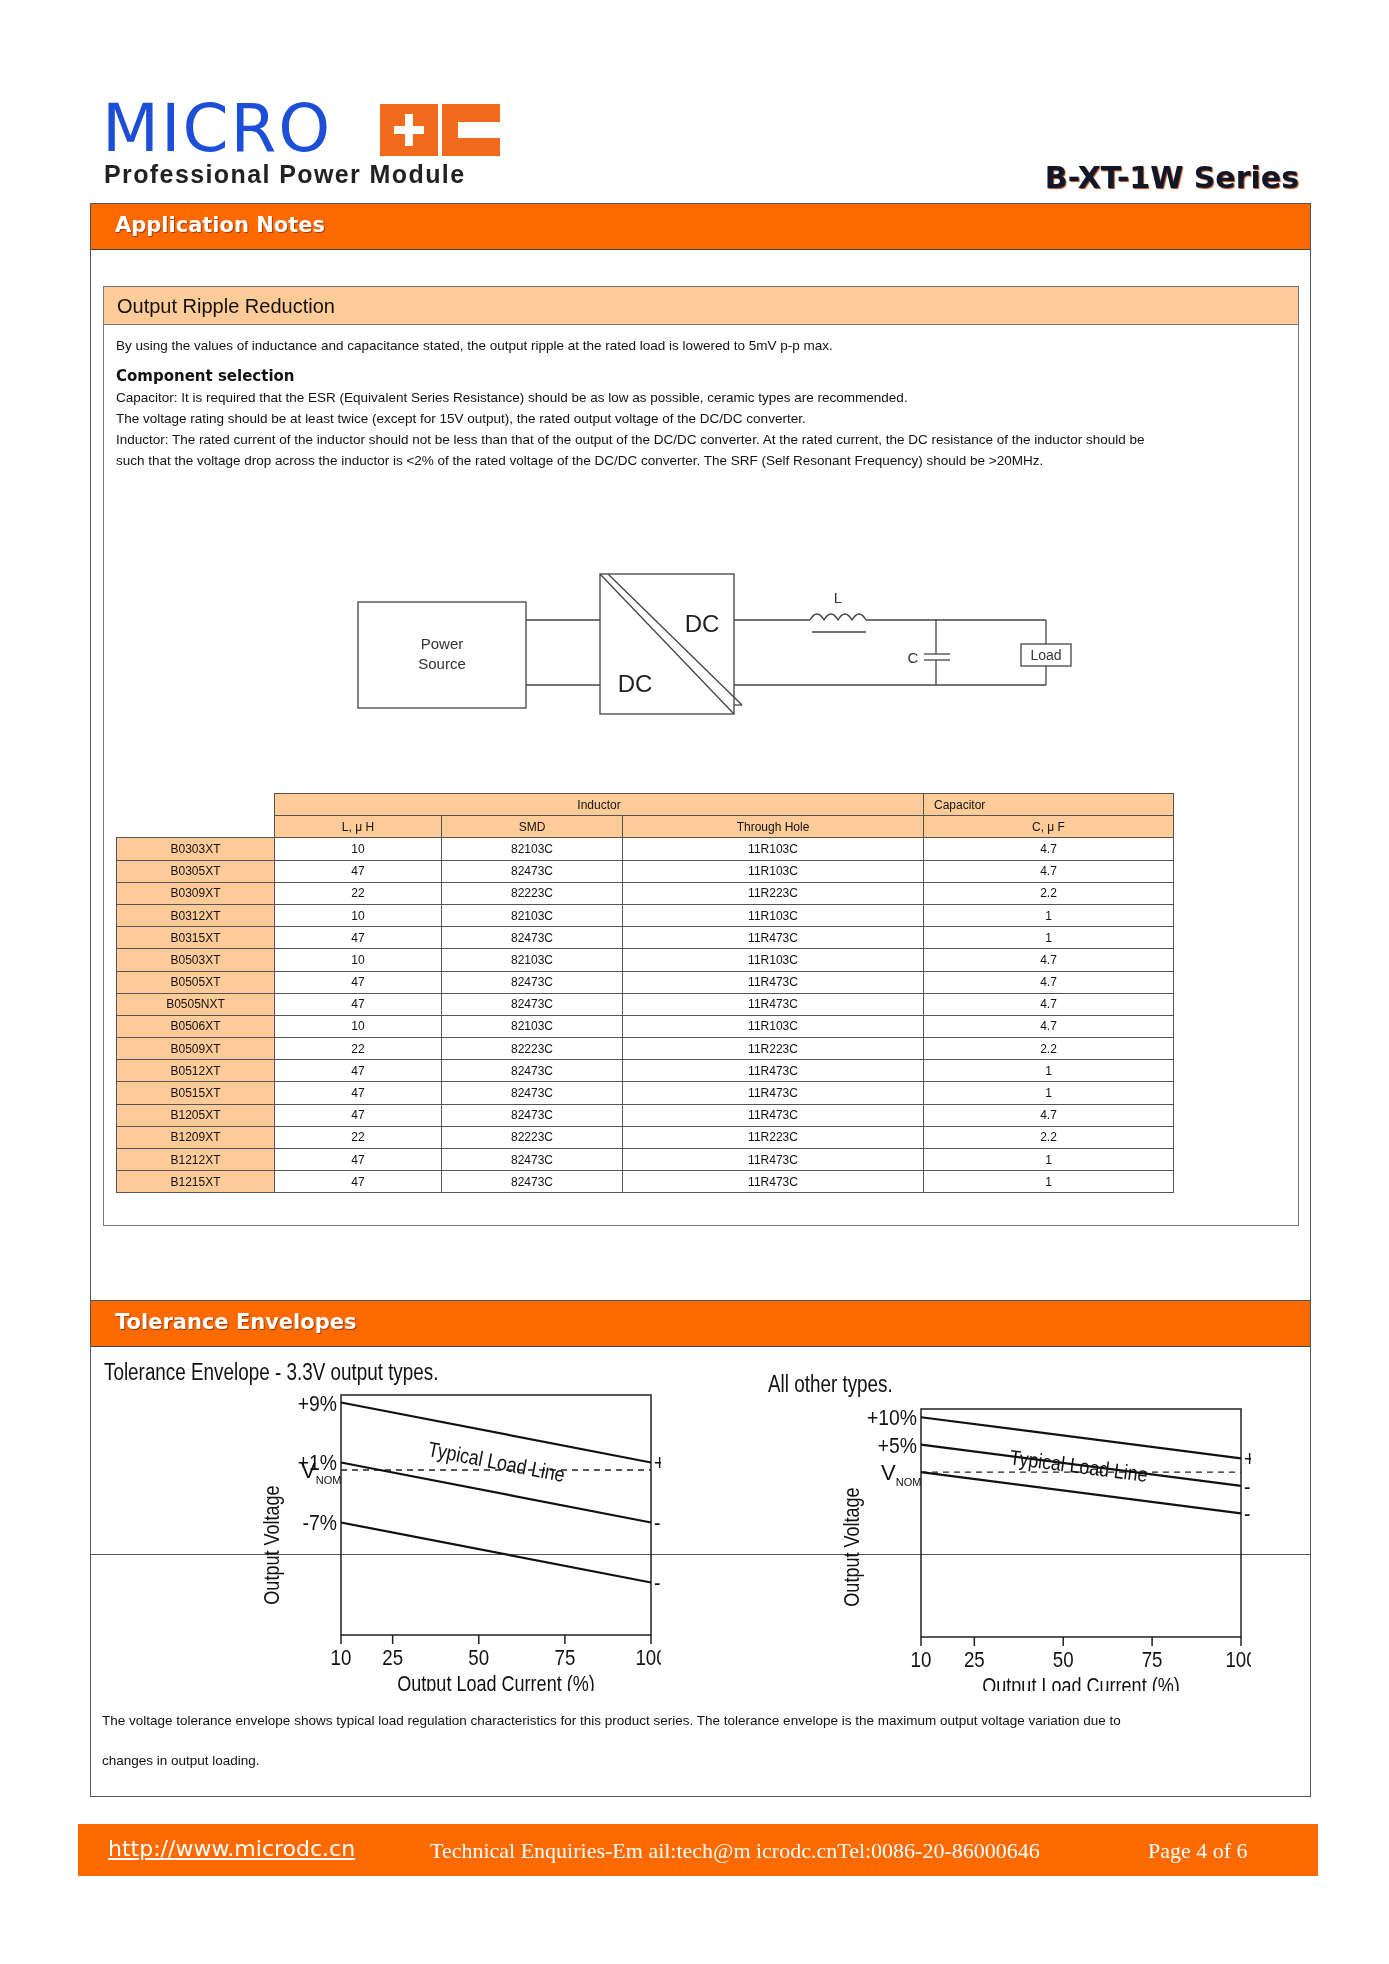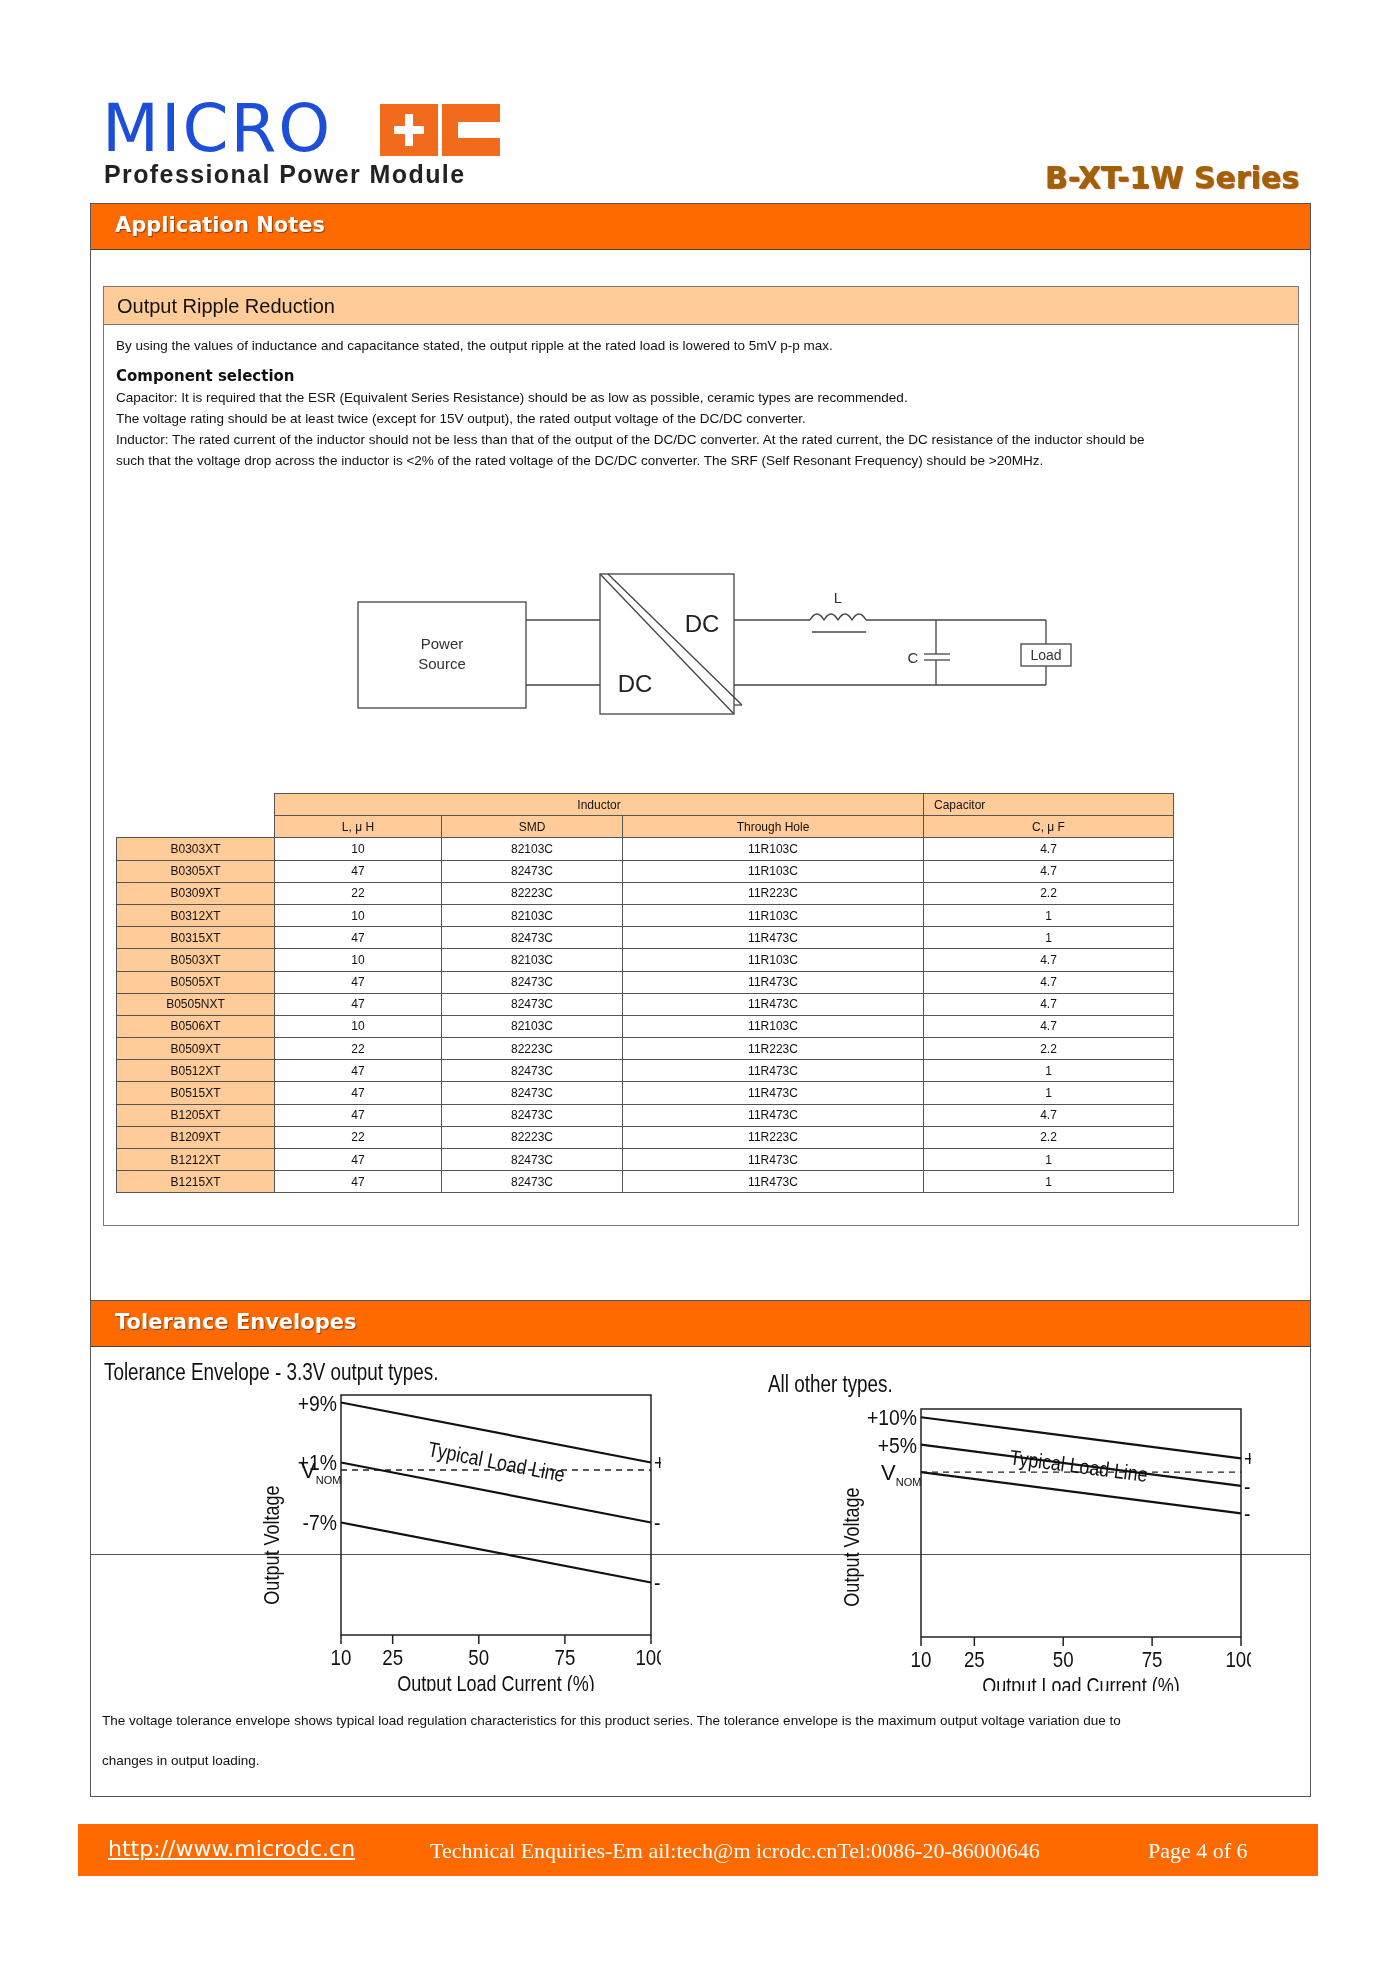--- a/index.html
+++ b/index.html
@@ -9,21 +9,21 @@
   
   .logo { position: absolute; left: 102px; top: 100px; width: 410px; height: 90px; }
   .logo-word { position: absolute; left: 0; top: -6px; font-family: "DejaVu Sans", sans-serif; font-size: 66px; letter-spacing: 2px; color: #1d4ed8; font-weight: normal; line-height: 70px; }
   .logo-dc { position: absolute; left: 278px; top: 4px; display: flex; gap: 4px; }
   .logo-dc .blk { width: 58px; height: 52px; background: #f26a1b; position: relative; }
   .logo-dc .plus-h { position: absolute; left: 14px; top: 22px; width: 30px; height: 8px; background: #fff; }
   .logo-dc .plus-v { position: absolute; left: 25px; top: 10px; width: 8px; height: 32px; background: #fff; }
   .logo-dc .c-cut { position: absolute; left: 16px; top: 18px; width: 42px; height: 16px; background: #fff; }
   .logo-sub { position: absolute; left: 2px; top: 60px; font-size: 25px; font-weight: bold; letter-spacing: 1.4px; color: #222; }
 
-  .series-title { position: absolute; right: 90px; top: 160px; font-size: 30px; font-weight: bold; color: #a16207; text-shadow: 1px 1px 1px #b84a10; font-family: "DejaVu Sans", sans-serif; }
+  .series-title { position: absolute; right: 90px; top: 160px; font-size: 30px; font-weight: bold; color: #0f172a; text-shadow: 1px 1px 1px #b84a10; font-family: "DejaVu Sans", sans-serif; }
 
   
   .section { position: absolute; left: 90px; width: 1221px; border: 1px solid #555; }
   .section-head { height: 46px; background: #ff6a00; border-bottom: 1px solid #444; color: #fff; font-family: "DejaVu Sans", sans-serif; font-weight: bold; font-size: 21px; padding: 9px 0 0 24px; text-shadow: 1px 1px 1px #9c3a00; }
   #sec-app { top: 203px; height: 1352px; }
   #sec-tol { top: 1300px; height: 497px; }
 
   .subbox { position: absolute; left: 12px; top: 82px; width: 1196px; height: 940px; border: 1px solid #777; }
   .subbox-head { height: 38px; background: #ffcc99; border-bottom: 1px solid #777; font-size: 20px; padding: 8px 0 0 13px; }
   .para { font-size: 13.5px; line-height: 21px; padding: 0 12px; }

